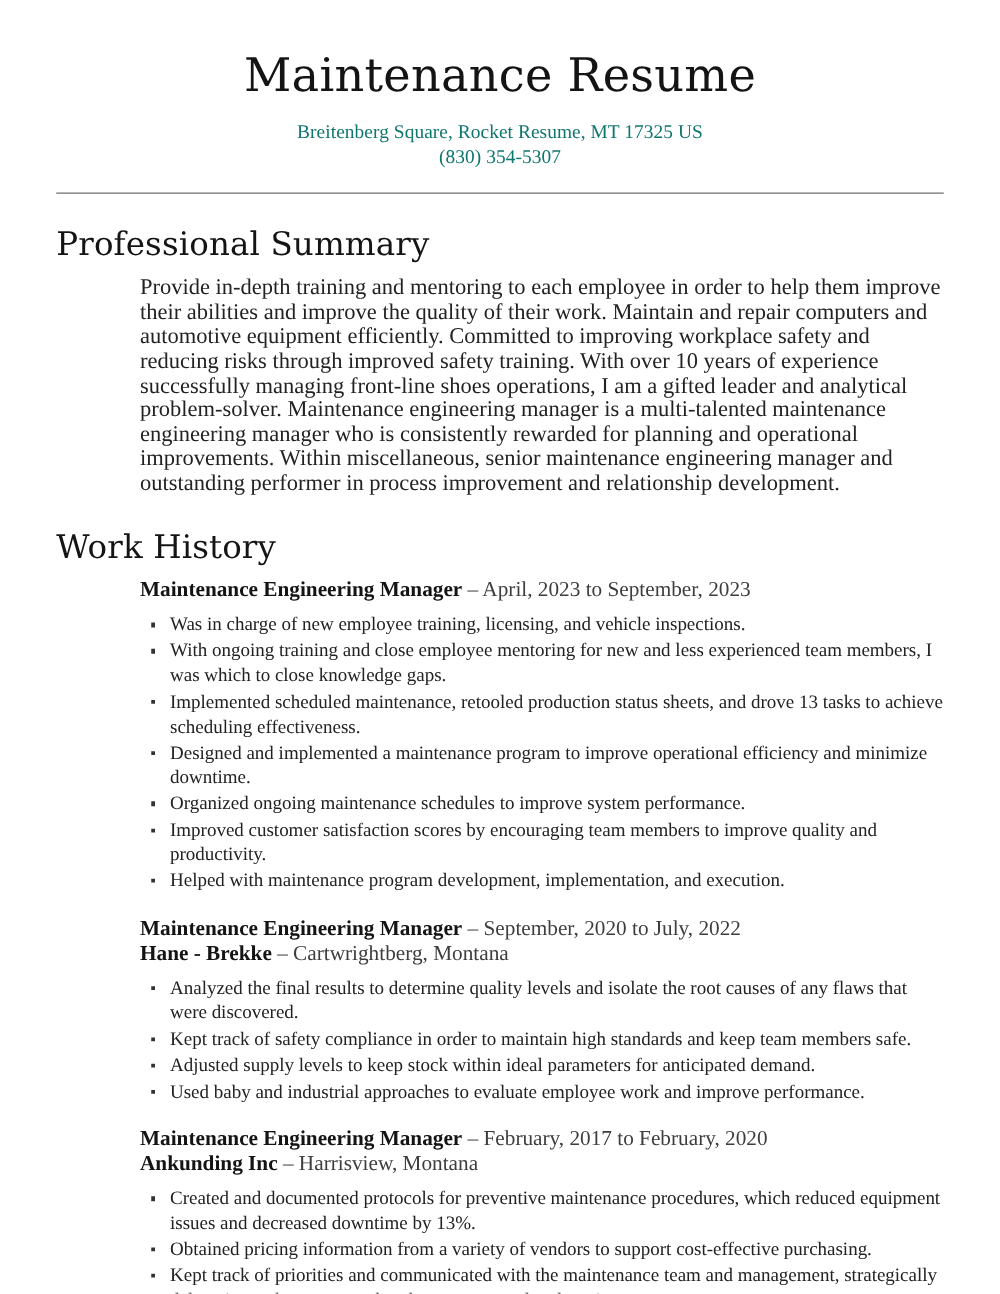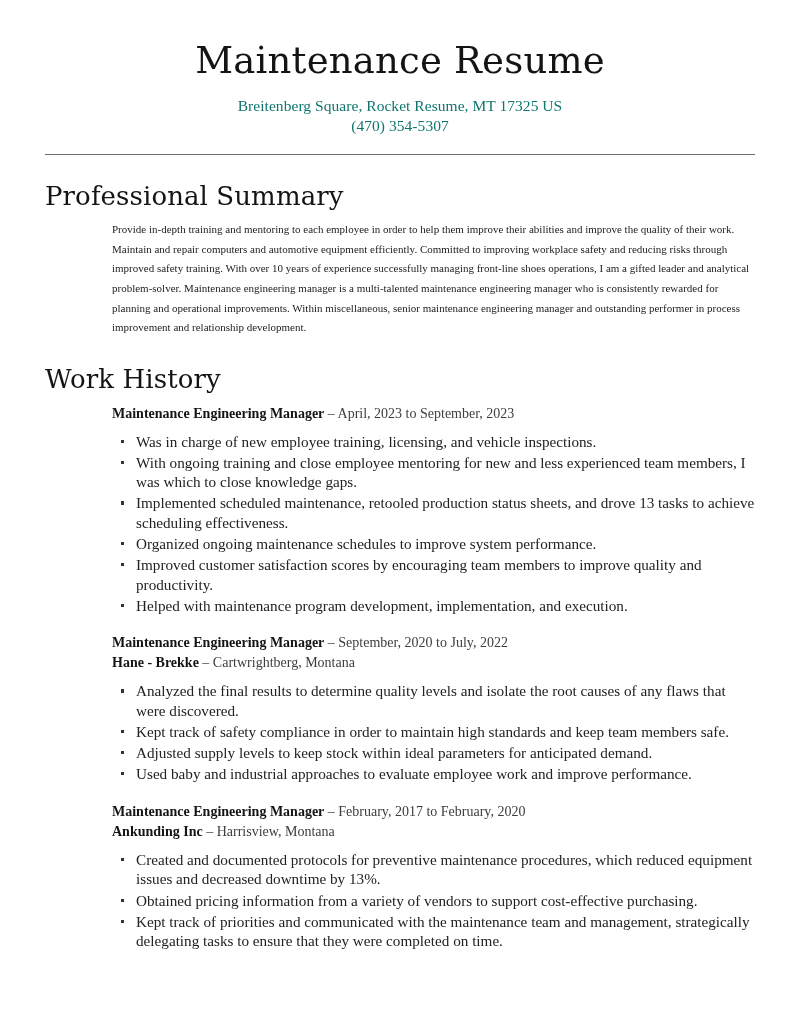--- a/index.html
+++ b/index.html
@@ -66,37 +66,37 @@
     margin: 0 0 8px 0;
     line-height: 1.22;
     letter-spacing: 0.1px;
   }
 
   .section-body {
     padding-left: 67px;
   }
 
   .summary-text {
-    font-size: 11px;
+    font-size: 18px;
     line-height: 19.6px;
     color: #222222;
     text-align: left;
     margin: 0;
     max-width: 645px;
   }
 
   
   .job {
     margin-bottom: 6px;
   }
   .job + .job {
     margin-top: 18px;
   }
   .job-line {
-    font-size: 14px;
+    font-size: 17px;
     line-height: 20px;
     color: #4a4a4a;
     white-space: nowrap;
   }
   .job-strong {
     color: #141414;
     font-weight: 600;
   }
   .job-sep {
     color: #4a4a4a;
@@ -133,41 +133,42 @@
 </style>
 </head>
 <body>
 
 <div class="page">
 
   <h1 class="resume-title">Maintenance Resume</h1>
 
   <div class="contact-block">
     <div class="contact-line">Breitenberg Square, Rocket Resume, MT 17325 US</div>
-    <div class="contact-line">(470) 354-5307</div>
+    <div class="contact-line">(830) 354-5307</div>
   </div>
 
   <hr class="divider">
 
   <div class="section">
     <h2 class="section-title">Professional Summary</h2>
     <div class="section-body">
       <p class="summary-text">Provide in-depth training and mentoring to each employee in order to help them improve their abilities and improve the quality of their work. Maintain and repair computers and automotive equipment efficiently. Committed to improving workplace safety and reducing risks through improved safety training. With over 10 years of experience successfully managing front-line shoes operations, I am a gifted leader and analytical problem-solver. Maintenance engineering manager is a multi-talented maintenance engineering manager who is consistently rewarded for planning and operational improvements. Within miscellaneous, senior maintenance engineering manager and outstanding performer in process improvement and relationship development.</p>
     </div>
   </div>
 
   <div class="section">
     <h2 class="section-title">Work History</h2>
     <div class="section-body" id="jobs-container">
         <div class="job">
           <div class="job-line"><span class="job-strong">Maintenance Engineering Manager</span><span class="job-sep"> – </span><span class="job-light">April, 2023 to September, 2023</span></div>
           <ul class="bullets">
             <li>Was in charge of new employee training, licensing, and vehicle inspections.</li>
             <li>With ongoing training and close employee mentoring for new and less experienced team members, I was which to close knowledge gaps.</li>
             <li>Implemented scheduled maintenance, retooled production status sheets, and drove 13 tasks to achieve scheduling effectiveness.</li>
+            <li>Designed and implemented a maintenance program to improve operational efficiency and minimize downtime.</li>
             <li>Organized ongoing maintenance schedules to improve system performance.</li>
             <li>Improved customer satisfaction scores by encouraging team members to improve quality and productivity.</li>
             <li>Helped with maintenance program development, implementation, and execution.</li>
           </ul>
         </div>
         <div class="job">
           <div class="job-line"><span class="job-strong">Maintenance Engineering Manager</span><span class="job-sep"> – </span><span class="job-light">September, 2020 to July, 2022</span></div>
           <div class="job-line"><span class="job-strong">Hane - Brekke</span><span class="job-sep"> – </span><span class="job-light">Cartwrightberg, Montana</span></div>
           <ul class="bullets">
             <li>Analyzed the final results to determine quality levels and isolate the root causes of any flaws that were discovered.</li>

